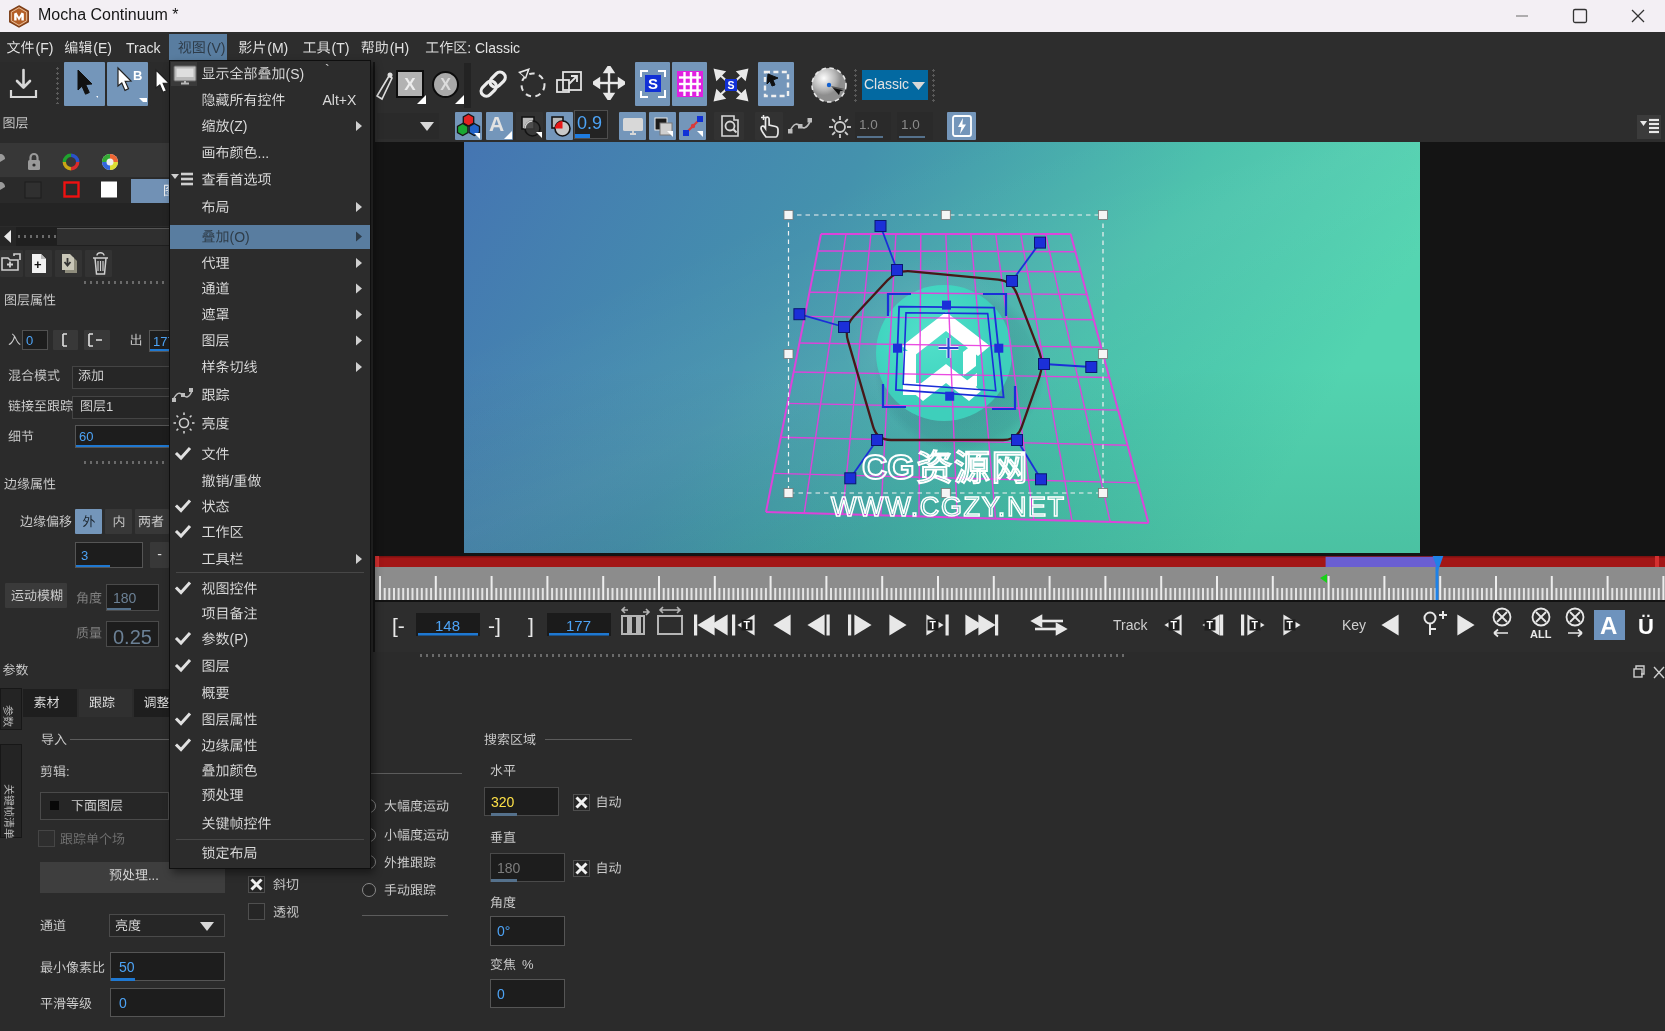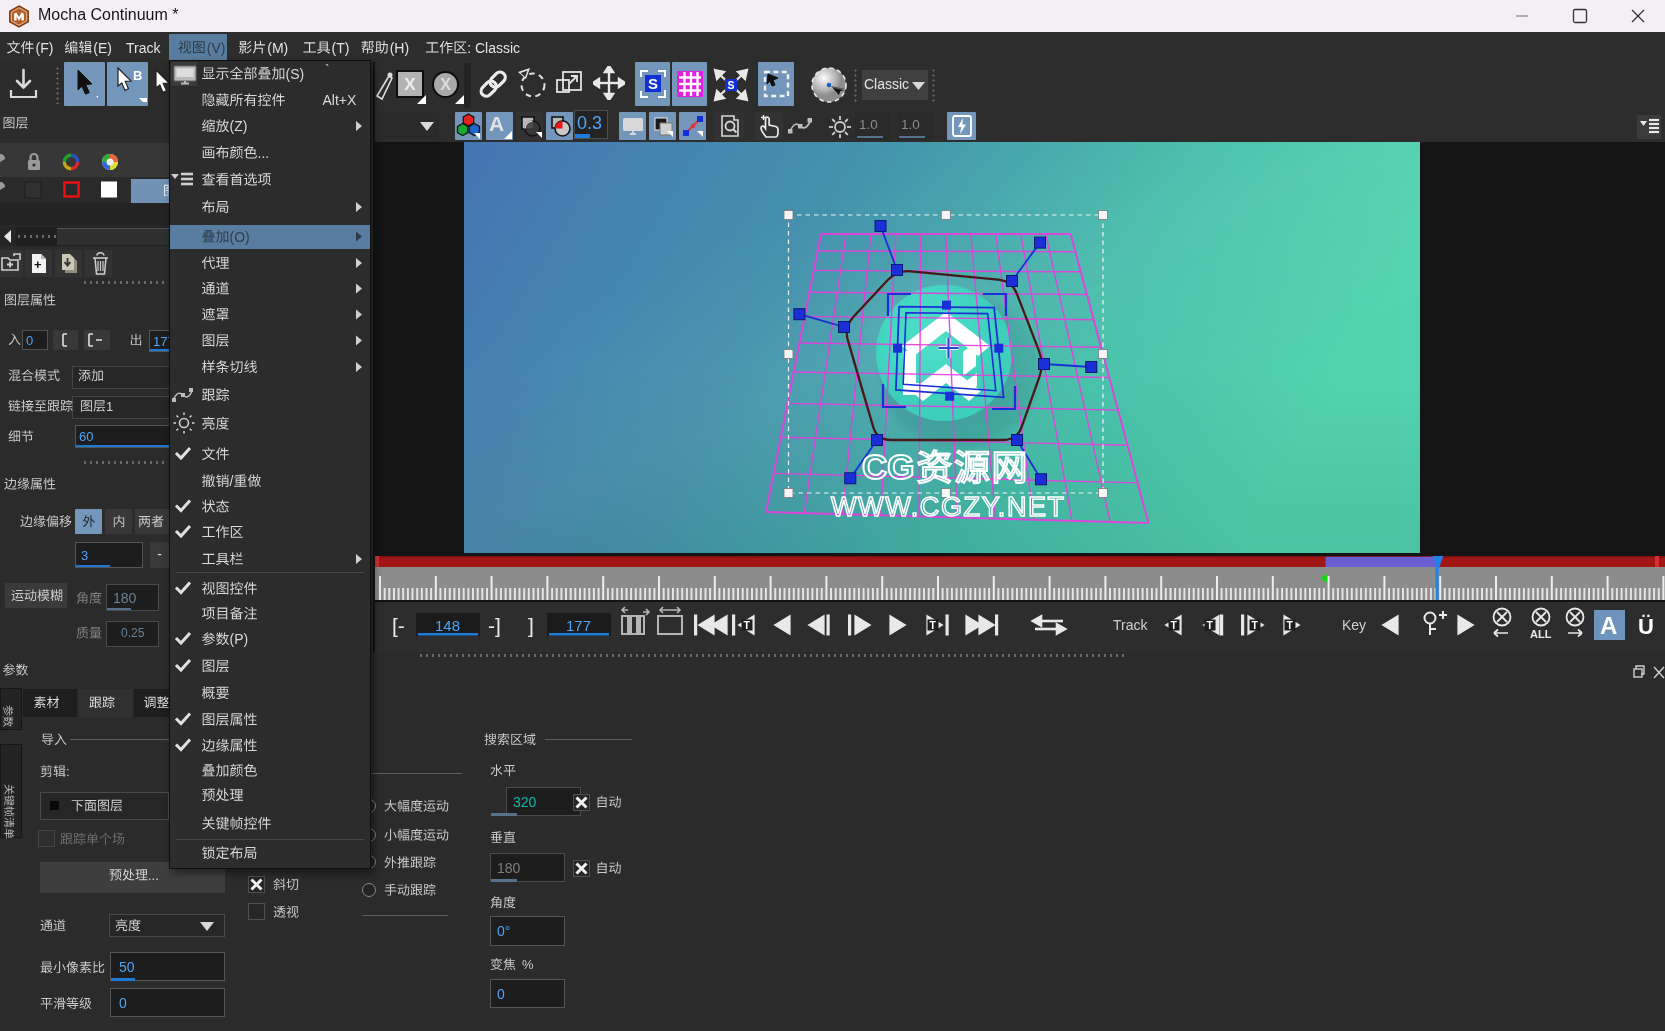--- a/index.html
+++ b/index.html
@@ -162,21 +162,21 @@
       <span style="position:absolute;left:5px;top:5px">3</span>
     </div>
 <div class="blueline" style="left:76px;top:565px;width:34px"></div>
 <div class="btn" style="left:150px;top:542px;width:19px;height:26px;color:#ddd;text-align:center;font-size:14px;line-height:24px">-</div>
 <div class="btn" style="left:5px;top:583px;width:62px;height:25px;background:#3a3a3a"></div>
 <div class="inp dim" style="left:106px;top:584px;width:53px;height:27px;color:#6b8095;border-color:#4a4a4a">
       <span style="position:absolute;left:6px;top:5px;font-size:14px">180</span>
     </div>
 <div class="abs" style="left:107px;top:608px;width:24px;height:2px;background:#55718c"></div>
 <div class="inp dim" style="left:106px;top:621px;width:53px;height:26px;color:#6b8095;border-color:#4a4a4a">
-      <span style="position:absolute;left:14px;top:4px;font-size:12px">0.25</span>
+      <span style="position:absolute;left:6px;top:4px;font-size:20px">0.25</span>
     </div>
 <div class="hdots" style="left:84px;top:652px;width:84px"></div>
 
 <div class="abs" style="left:375px;top:62px;width:1290px;height:80px;background:#2d2d2d"></div>
 <div class="abs" style="left:373px;top:62px;width:2px;height:592px;background:#151515"></div>
 
 <svg class="abs" style="left:375px;top:66px" width="18" height="38" viewBox="0 0 18 38">
  <path d="M2 30L14 10l3 2-10 21z" fill="none" stroke="#ddd" stroke-width="1.6"></path>
  <circle cx="15" cy="9" r="2.5" fill="#ddd"></circle>
 </svg>
@@ -263,21 +263,21 @@
           <stop offset="70%" stop-color="#b5b5b5"></stop>
           <stop offset="100%" stop-color="#8e8e8e"></stop>
         </radialGradient>
       </defs>
  <circle cx="19" cy="19" r="17" fill="url(#rg1)" stroke="#e8e8e8" stroke-width="1.6" stroke-dasharray="4.5 3.5"></circle>
  <circle cx="19" cy="19" r="2.2" fill="#1160d0"></circle>
  <path d="M21 20l8 9 1.5-5 5-1z" fill="#555"></path>
       <path d="M23 22l6 7 1-3.8 3.8-.7z" fill="#111"></path>
 </svg>
 <div class="dots" style="left:853px;top:68px;width:6px;height:36px"></div>
-<div class="abs" style="left:862px;top:70px;width:66px;height:30px;background:#404040;color:#e2e2e2;font-size:14px">
+<div class="abs" style="left:862px;top:70px;width:66px;height:30px;background:#0369a1;color:#e2e2e2;font-size:14px">
       <span style="position:absolute;left:2px;top:6px">Classic</span>
     </div>
 <svg class="abs" style="left:912px;top:82px" width="13" height="8">
       <polygon points="0,0 13,0 6.5,8" fill="#d8d8d8"></polygon>
     </svg>
 <div class="dots" style="left:931px;top:68px;width:6px;height:36px"></div>
 
 <div class="abs" style="left:375px;top:110px;width:1290px;height:32px;background:#2d2d2d"></div>
 <div class="abs" style="left:377px;top:113px;width:62px;height:26px;background:#2a2a2a"></div>
 <svg class="abs" style="left:420px;top:122px" width="14" height="9">
@@ -302,21 +302,21 @@
  <path d="M13.5 6a7.5 7.5 0 00-7.5 7.5" fill="none" stroke="#cfcfcf" stroke-width="1.6"></path>
  <polygon points="17,17 23,17 23,23" fill="#fff"></polygon>
 </svg>
 <div class="btn sel" style="left:546px;top:112px;width:27px;height:28px"></div>
 <svg class="abs" style="left:549px;top:115px" width="23" height="23" viewBox="0 0 23 23">
  <rect x="3" y="2" width="11" height="11" fill="#b9b9b9" stroke="#141414" stroke-width="1.6"></rect>
  <circle cx="13.5" cy="13.5" r="7.5" fill="#c9c9c9" stroke="#141414" stroke-width="1.6"></circle>
  <path d="M13.5 13.5L13.5 6A7.5 7.5 0 006 13.5z" fill="#e81717"></path>
 </svg>
 <div class="abs" style="left:574px;top:110px;width:34px;height:29px;background:#232323;border:1px solid #4e4e4e;color:#4da3f5;font-size:18px">
-      <span style="position:absolute;left:2px;top:2px">0.3</span>
+      <span style="position:absolute;left:2px;top:2px">0.9</span>
     </div>
 <div class="blueline" style="left:575px;top:134px;width:15px;height:3.5px;background:#1f7ce0"></div>
 <div class="btn sel" style="left:619px;top:112px;width:27px;height:28px"></div>
 <svg class="abs" style="left:622px;top:116px" width="22" height="20" viewBox="0 0 22 20">
  <rect x="1" y="2" width="20" height="13" rx="1.5" fill="#d8d8d8"></rect>
  <path d="M8 18h6M11 15v3" stroke="#d8d8d8" stroke-width="1.8"></path>
 </svg>
 <div class="btn sel" style="left:649px;top:112px;width:27px;height:28px"></div>
 <svg class="abs" style="left:652px;top:115px" width="22" height="22" viewBox="0 0 22 22">
  <rect x="3" y="3" width="12" height="12" fill="#1b1b1b" stroke="#eee"></rect>
@@ -943,21 +943,21 @@
 
 <div class="abs" style="left:248px;top:876px;width:17px;height:17px;background:#262626;border:1px solid #4f4f4f"></div>
 <svg class="abs" style="left:249px;top:877px" width="15" height="15" viewBox="0 0 15 15">
       <g stroke="#f0f0f0" stroke-width="3">
         <line x1="2.5" y1="2.5" x2="12.5" y2="12.5"></line>
         <line x1="12.5" y1="2.5" x2="2.5" y2="12.5"></line>
       </g>
     </svg>
 <div class="abs" style="left:248px;top:903px;width:17px;height:17px;background:#262626;border:1px solid #4f4f4f"></div>
 
-<div class="inp" style="left:506px;top:787px;width:75px;height:29px;color:#14b8a6;border-color:#4a4a4a">
+<div class="inp" style="left:484px;top:787px;width:75px;height:29px;color:#fde047;border-color:#4a4a4a">
       <span style="position:absolute;left:6px;top:6px;font-size:14px">320</span>
     </div>
 <div class="abs" style="left:491px;top:813px;width:26px;height:2.5px;background:#55718c"></div>
 <div class="inp" style="left:490px;top:853px;width:75px;height:29px;color:#7d7d7d;border-color:#4a4a4a">
       <span style="position:absolute;left:6px;top:6px;font-size:14px">180</span>
     </div>
 <div class="abs" style="left:491px;top:879px;width:26px;height:2.5px;background:#55718c"></div>
 <div class="inp" style="left:490px;top:916px;width:75px;height:30px;border-color:#555">
       <span style="position:absolute;left:6px;top:6px;font-size:14px">0°</span>
     </div>

